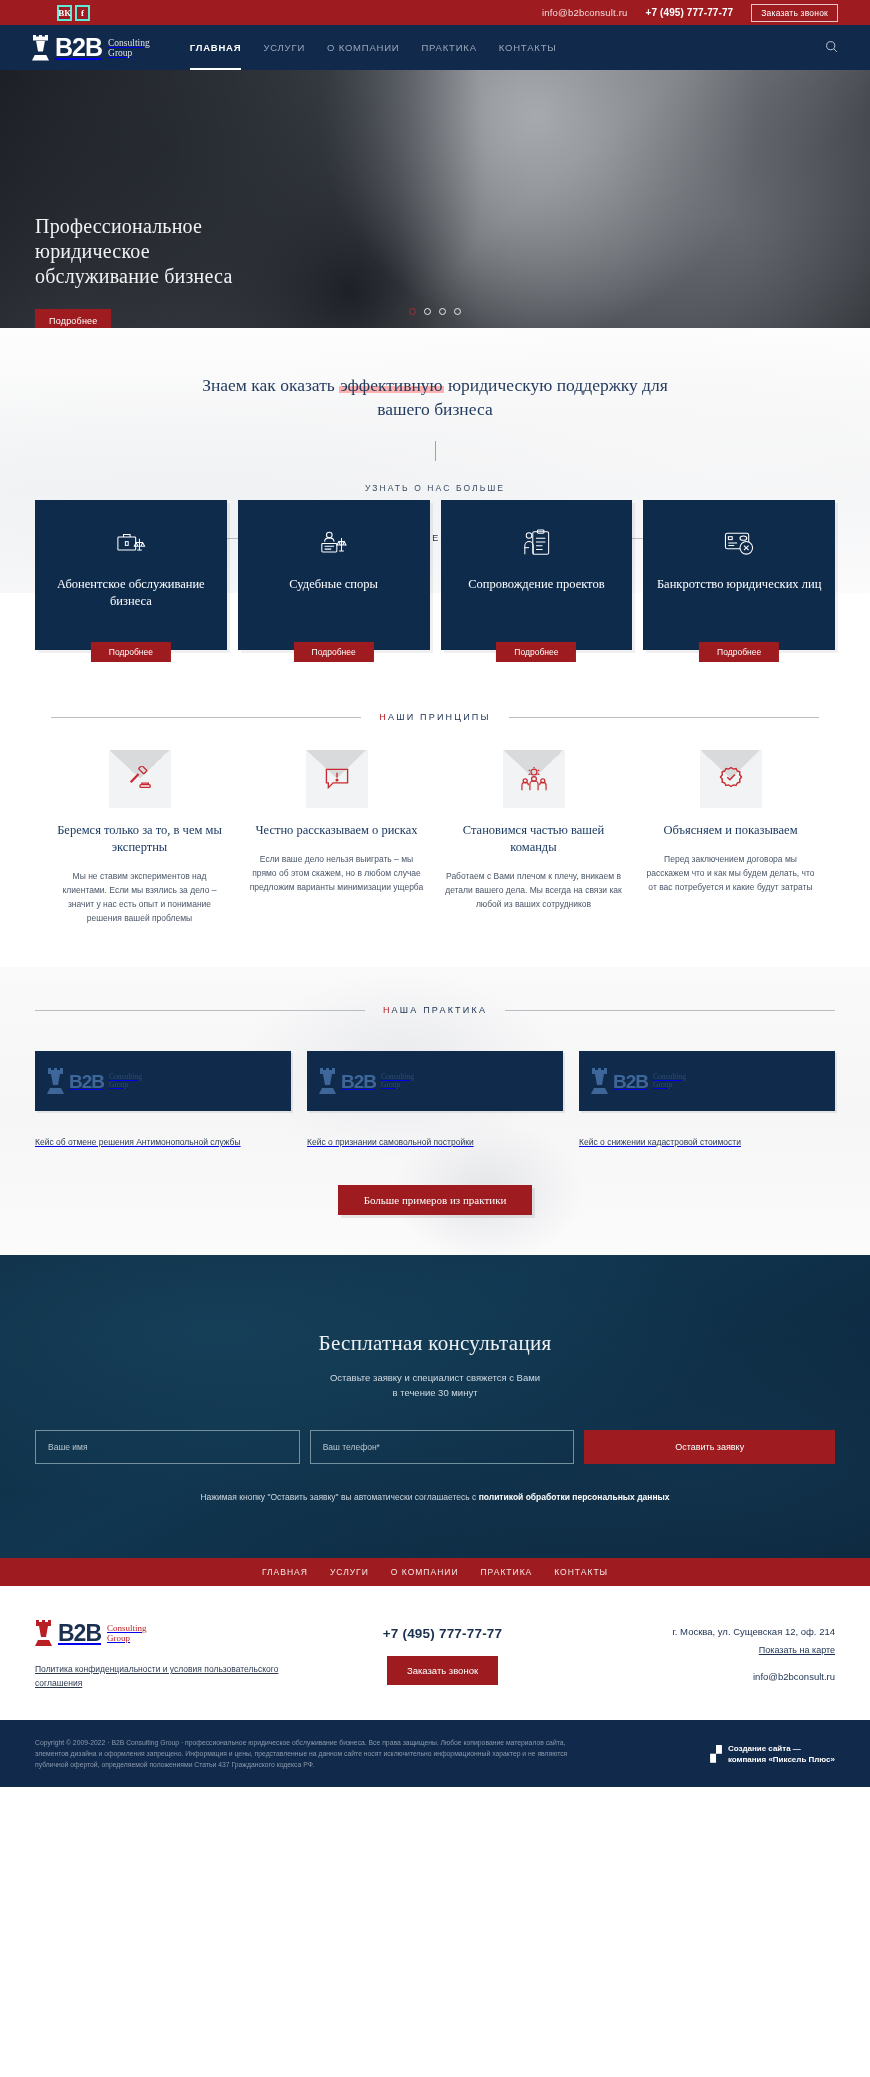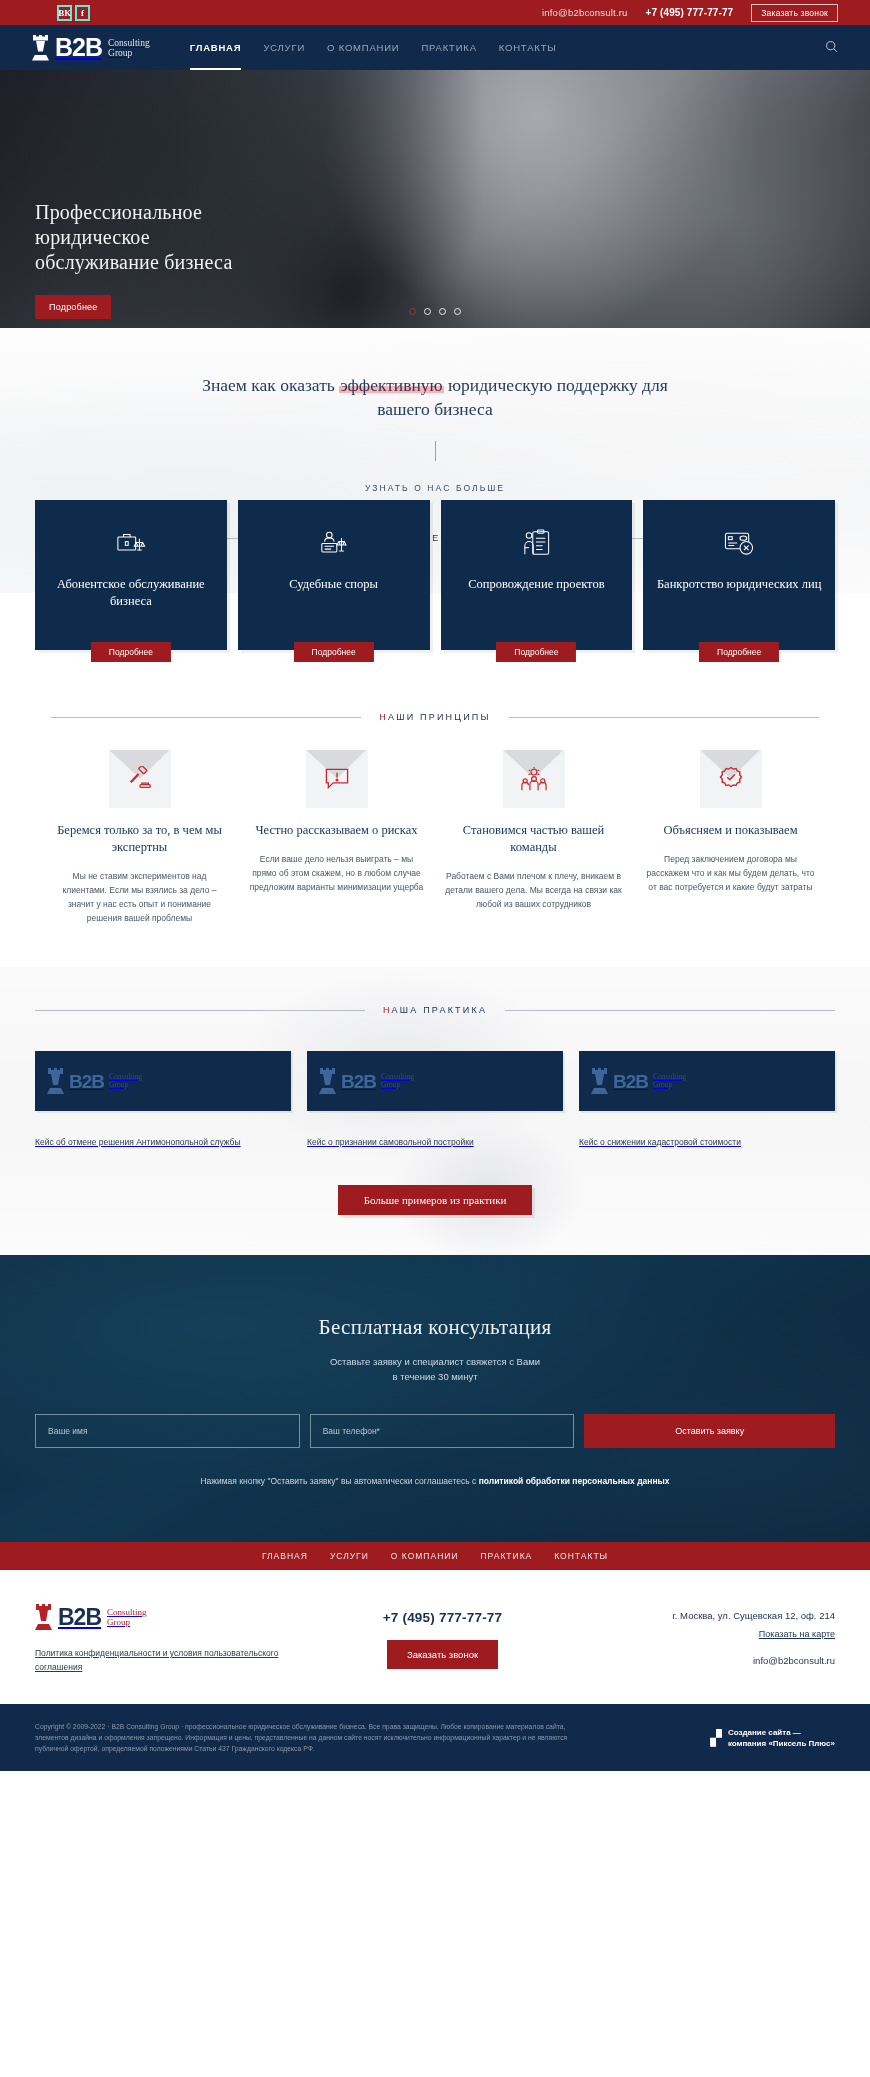--- a/index.html
+++ b/index.html
@@ -67,21 +67,21 @@
       radial-gradient(circle at 18% 30%, #3a3f48 0%, rgba(58,63,72,0) 45%),
       radial-gradient(circle at 62% 18%, #cfd2d6 0%, rgba(207,210,214,0) 38%),
       radial-gradient(circle at 84% 55%, #8d9299 0%, rgba(141,146,153,0) 45%),
       radial-gradient(circle at 40% 85%, #1d2026 0%, rgba(29,32,38,0) 50%),
       linear-gradient(140deg,#2b2f36 0%,#6f757e 35%,#b9bdc2 58%,#42464d 78%,#1a1c21 100%);
   }
   .hero:before{
     content:""; position:absolute; inset:0;
     background:linear-gradient(90deg, rgba(10,12,16,.55) 0%, rgba(10,12,16,.18) 55%, rgba(10,12,16,.35) 100%);
   }
-  .hero-inner { position:absolute; left:35px; top:130px; z-index:2; }
+  .hero-inner { position:absolute; left:35px; top:144px; z-index:2; }
   .hero h1 {
     font-family:"Liberation Serif", serif; font-weight:normal; color:#f2f3f5;
     font-size:20px; line-height:25px; letter-spacing:.2px;
   }
   .hero-btn {
     margin-top:20px; display:inline-block; background:#9e1b1f; color:#fff;
     font-size:9px; padding:7px 14px; border:none; cursor:pointer; letter-spacing:.2px;
   }
   .dots { position:absolute; bottom:13px; left:0; right:0; display:flex; justify-content:center; gap:8px; z-index:3;}
   .dot { width:7px; height:7px; border-radius:50%; border:1px solid #e9eaec; }
@@ -168,21 +168,21 @@
   .case .thumb .logo-sub { color:#2c4c78; font-size:7.5px; line-height:8px;}
   .case .cap { font-size:8.5px; line-height:13px; color:#2b3a4f; margin-top:25px; }
   .practice-btn {
     display:block; margin:36px auto 0; background:#9e1b1f; color:#fff; border:none;
     font-family:"Liberation Serif", serif; font-size:11px; padding:9px 26px; cursor:pointer;
     box-shadow:3px 3px 0 rgba(0,0,0,.08);
   }
 
   
   .consult {
-    position:relative; overflow:hidden; padding:60px 35px 54px; text-align:center;
+    position:relative; overflow:hidden; padding:76px 35px 54px; text-align:center;
     background:
       radial-gradient(ellipse at 25% 25%, #1d4f6b 0%, rgba(29,79,107,0) 55%),
       radial-gradient(ellipse at 80% 70%, #163a56 0%, rgba(22,58,86,0) 55%),
       linear-gradient(150deg,#123149 0%,#15405c 40%,#10304a 70%,#0c2338 100%);
   }
   .consult:before{ content:""; position:absolute; inset:0; background:rgba(12,40,63,.42); }
   .consult > * { position:relative; z-index:2; }
   .consult h2 {
     font-family:"Liberation Serif", serif; font-weight:normal; color:#eef2f5; font-size:21px;
     letter-spacing:.3px;

